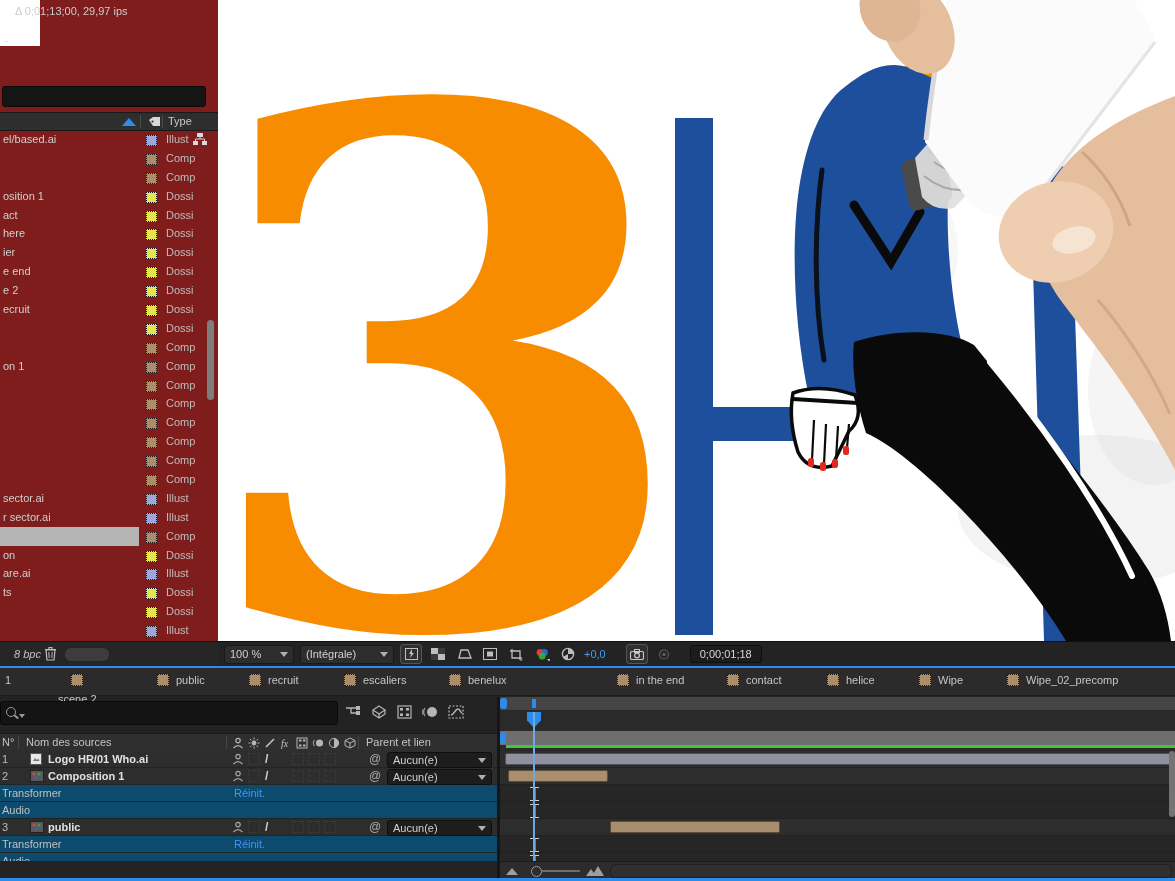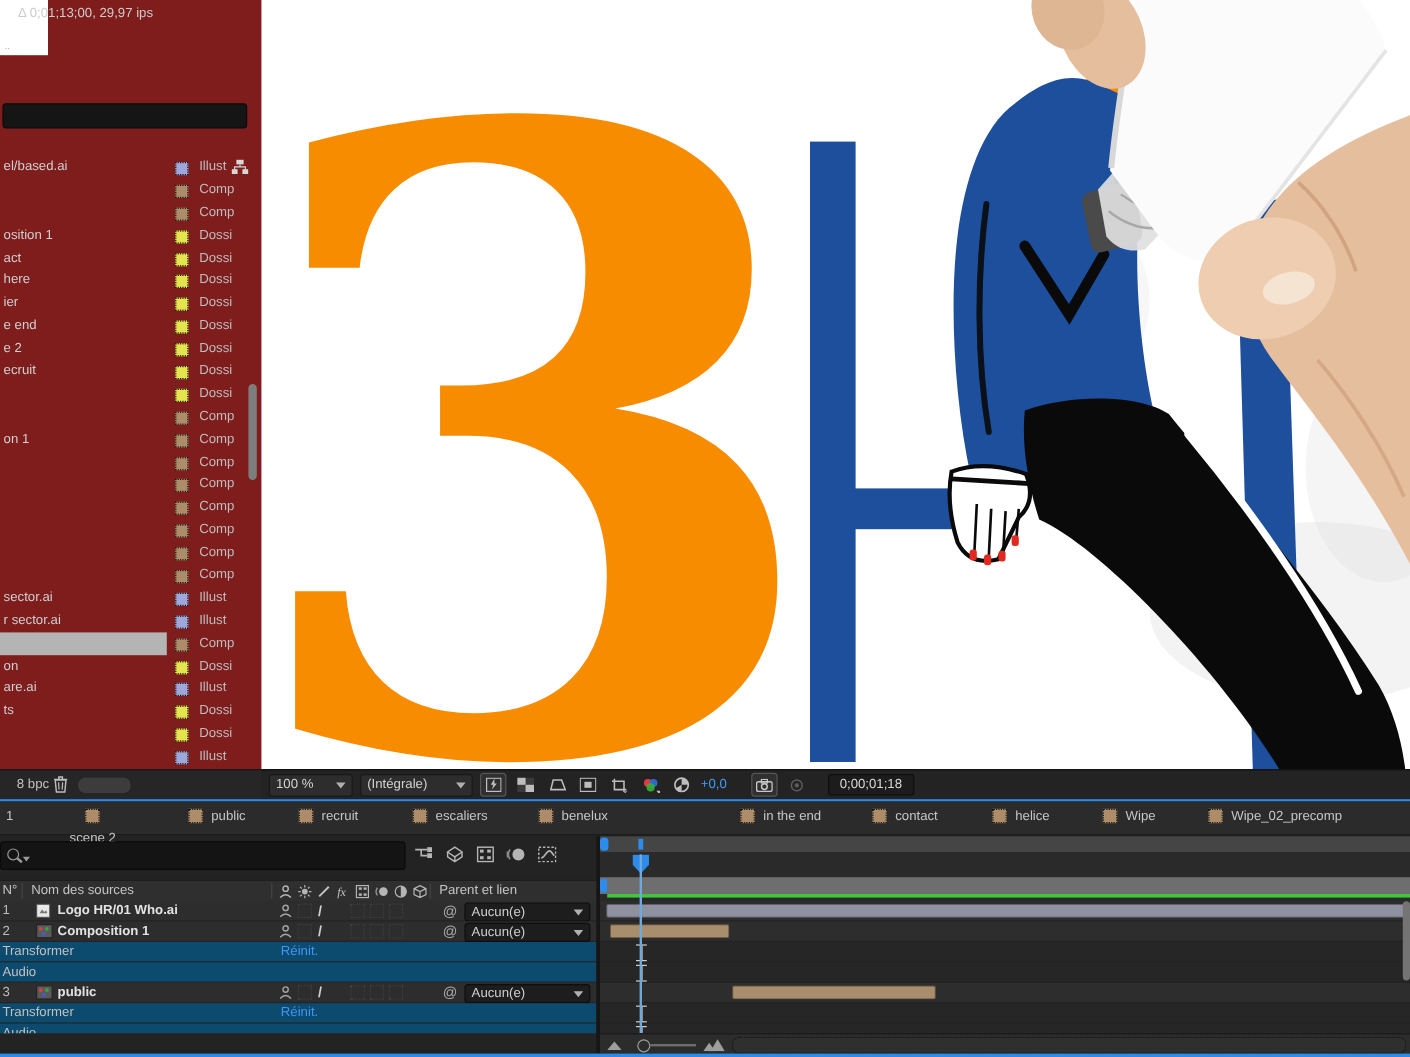--- a/index.html
+++ b/index.html
@@ -16,21 +16,21 @@
   #proj-head{left:0;top:112px;width:218px;height:17px;background:#2e2e2e;border-top:1px solid #191919;border-bottom:1px solid #191919;}
   .sort-tri{position:absolute;left:122px;top:5px;width:0;height:0;border-left:7px solid transparent;border-right:7px solid transparent;border-bottom:8px solid #2f8ceb;}
   .vdiv{position:absolute;top:2px;width:1px;height:13px;background:#4a4a4a;}
   #proj-rows{left:0;top:130px;width:218px;height:511px;overflow:hidden;}
   .prow{position:relative;width:218px;height:18.9px;}
   .prow .nm{position:absolute;left:3px;top:3px;width:132px;color:#cfcfcf;white-space:nowrap;overflow:hidden;}
   .prow .selbg{position:absolute;left:0;top:0;width:139px;height:100%;background:#b4b4b4;}
   .prow .lbl{position:absolute;left:146px;top:5px;width:9px;height:9px;border:1px dotted #111;}
   .prow .tp{position:absolute;left:166px;top:3px;width:40px;color:#bdbdbd;white-space:nowrap;overflow:hidden;}
   #proj-scroll{left:207px;top:320px;width:7px;height:80px;background:#7d7d7d;border-radius:4px;}
-  #proj-foot{left:0;top:641px;width:218px;height:25px;background:#262626;border-top:1px solid #141414;}
+  #proj-foot{left:0;top:641px;width:218px;height:25px;background:#262626;border-top:1px solid #141414;font-style:italic;}
   #bit-depth{position:absolute;left:14px;top:6px;color:#c2c2c2;}
   #proj-pill{position:absolute;left:64px;top:5px;width:44px;height:13px;background:#3c3c3c;border-radius:7px;border:1px solid #232323;}
 
   
   #viewer{left:218px;top:0;width:957px;height:641px;background:#ffffff;}
   
   #vtb{left:218px;top:641px;width:957px;height:25px;background:#232323;border-top:1px solid #101010;
        display:flex;align-items:center;gap:6px;padding-left:6px;box-sizing:border-box;}
   .dd{height:17px;background:#2d2d2d;border:1px solid #191919;border-radius:3px;display:flex;align-items:center;
       padding:0 5px;gap:0;color:#d2d2d2;}
@@ -106,20 +106,30 @@
 <body>
 
 <div id="app">
 
   <div id="proj" class="abs">
     <div id="proj-thumb" class="abs">
         <span class="mk">..</span>
       </div>
     <div id="proj-delta" class="abs">Δ 0;01;13;00, 29,97 ips</div>
     <div id="proj-search" class="abs"></div>
+    <div id="proj-head" class="abs">
+      <span class="sort-tri"></span>
+      <span class="vdiv" style="left:140px"></span>
+      <svg class="ic abs" style="left:148px;top:3px" width="13" height="12" viewBox="0 0 13 12">
+          <path d="M1 4 L5 1 L12 1 L12 10 L5 10 Z" fill="#d8d8d8"></path>
+          <circle cx="4.5" cy="5.5" r="1.1" fill="#2e2e2e"></circle>
+        </svg>
+      <span class="vdiv" style="left:162px"></span>
+      <span class="abs" style="left:168px;top:2px">Type</span>
+    </div>
     <div id="proj-rows" class="abs">
         <div class="prow">
           <span class="nm">el/based.ai</span>
           <span class="lbl" style="background: rgb(159, 166, 217);"></span>
           <span class="tp">Illust</span>
           <span class="abs" style="left: 193px; top: 3px;"><svg width="14" height="13" viewBox="0 0 14 13">
               <rect x="4" y="0" width="6" height="4" fill="#d8d8d8"></rect>
               <rect x="0" y="8" width="5" height="4" fill="#d8d8d8"></rect>
               <rect x="9" y="8" width="5" height="4" fill="#d8d8d8"></rect>
               <path d="M7 4 L7 6 M2.5 8 L2.5 6 L11.5 6 L11.5 8" stroke="#d8d8d8" fill="none"></path>

